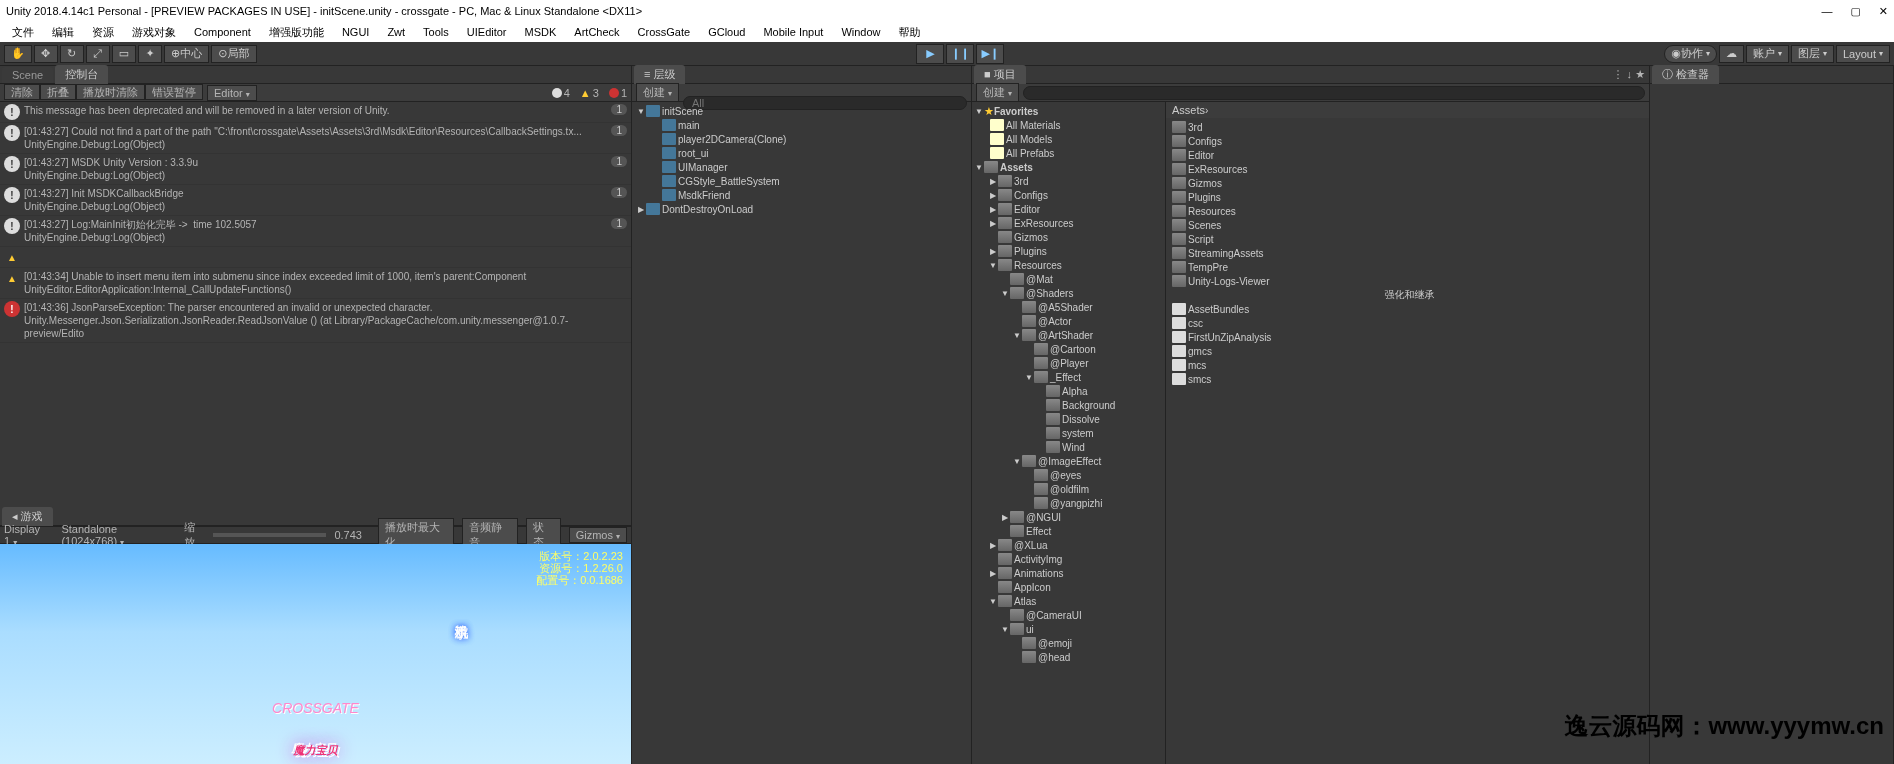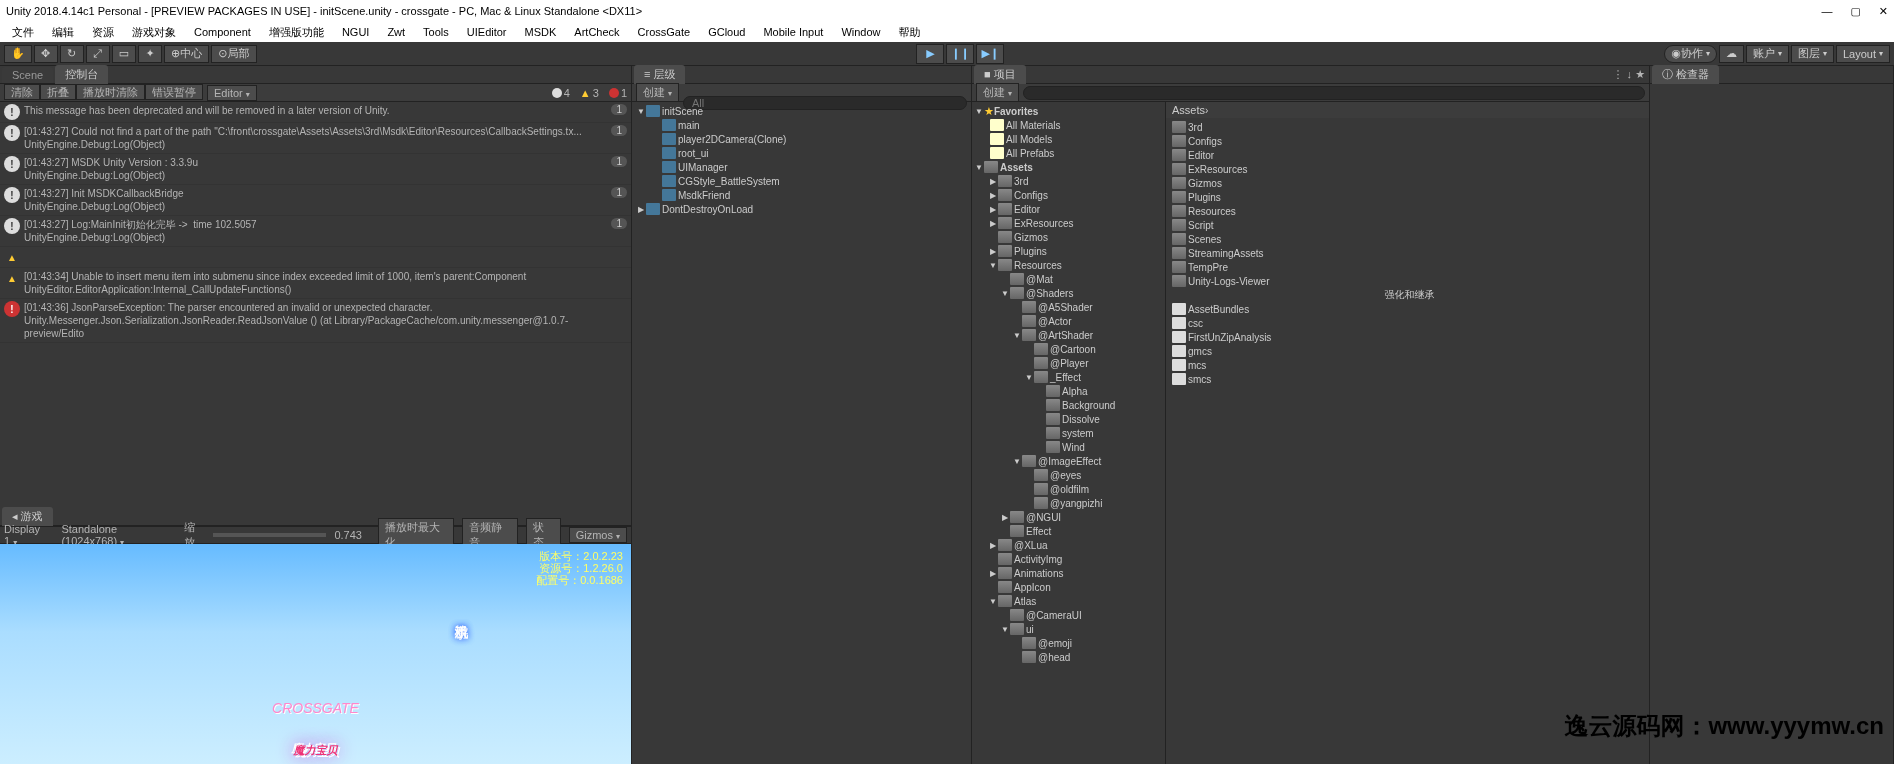--- a/index.html
+++ b/index.html
@@ -500,25 +500,25 @@
             <div class="row" style="padding-left: 6px;">
               <span class="ficon folder"></span>
               <span class="label">Plugins</span>
             </div>
             <div class="row" style="padding-left: 6px;">
               <span class="ficon folder"></span>
               <span class="label">Resources</span>
             </div>
             <div class="row" style="padding-left: 6px;">
               <span class="ficon folder"></span>
+              <span class="label">Scenes</span>
+            </div>
+            <div class="row" style="padding-left: 6px;">
+              <span class="ficon folder"></span>
               <span class="label">Script</span>
-            </div>
-            <div class="row" style="padding-left: 6px;">
-              <span class="ficon folder"></span>
-              <span class="label">Scenes</span>
             </div>
             <div class="row" style="padding-left: 6px;">
               <span class="ficon folder"></span>
               <span class="label">StreamingAssets</span>
             </div>
             <div class="row" style="padding-left: 6px;">
               <span class="ficon folder"></span>
               <span class="label">TempPre</span>
             </div>
             <div class="row" style="padding-left: 6px;">

